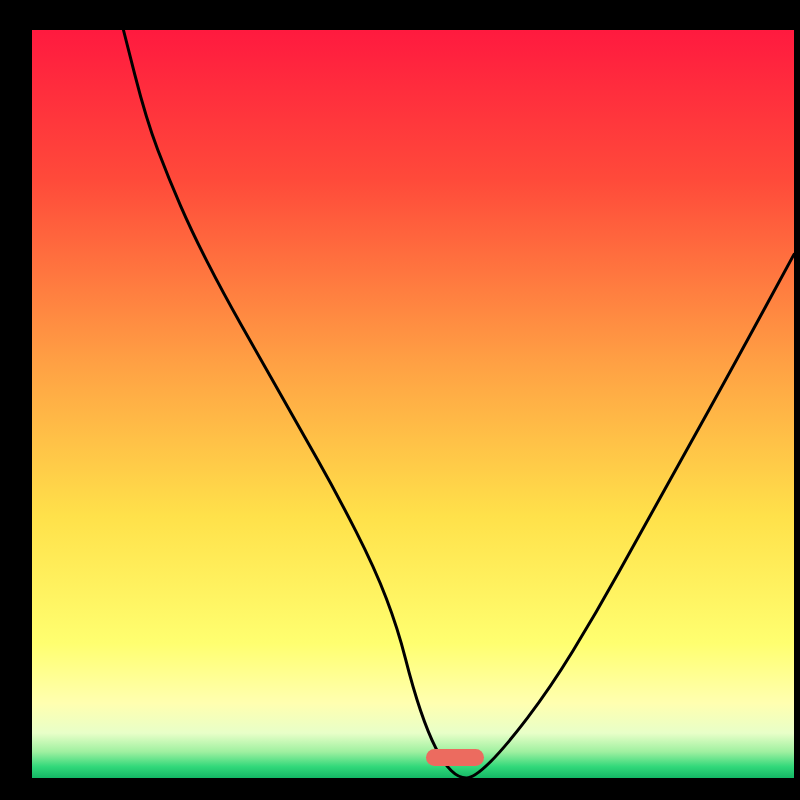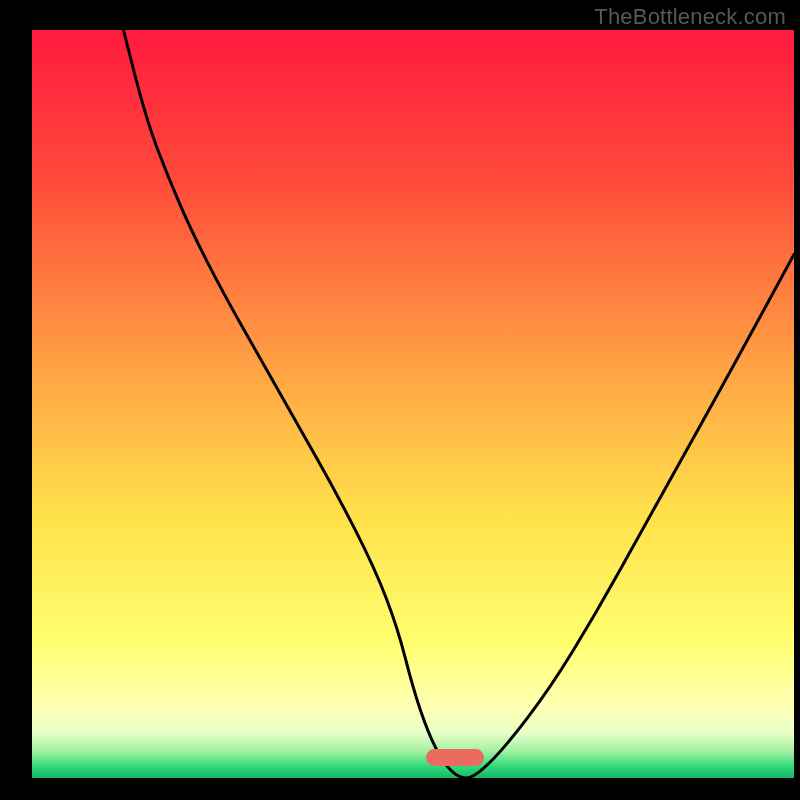--- a/index.html
+++ b/index.html
@@ -38,21 +38,20 @@
     height: 17px;
     background: #ec6b5f;
     border-radius: 9px;
     z-index: 2;
   }
 </style>
 </head>
 <body>
 
 <div class="frame">
-  <div class="watermark">TheBottleneck.com</div>
 
   <svg id="plot" width="800" height="800">
       <defs>
         <linearGradient id="bg" x1="0" y1="0" x2="0" y2="1">
           <stop offset="0%" stop-color="#ff1a3f"></stop>
           <stop offset="20%" stop-color="#ff4a3a"></stop>
           <stop offset="45%" stop-color="#ffa244"></stop>
           <stop offset="65%" stop-color="#ffe14a"></stop>
           <stop offset="82%" stop-color="#ffff70"></stop>
           <stop offset="90%" stop-color="#ffffb0"></stop>

